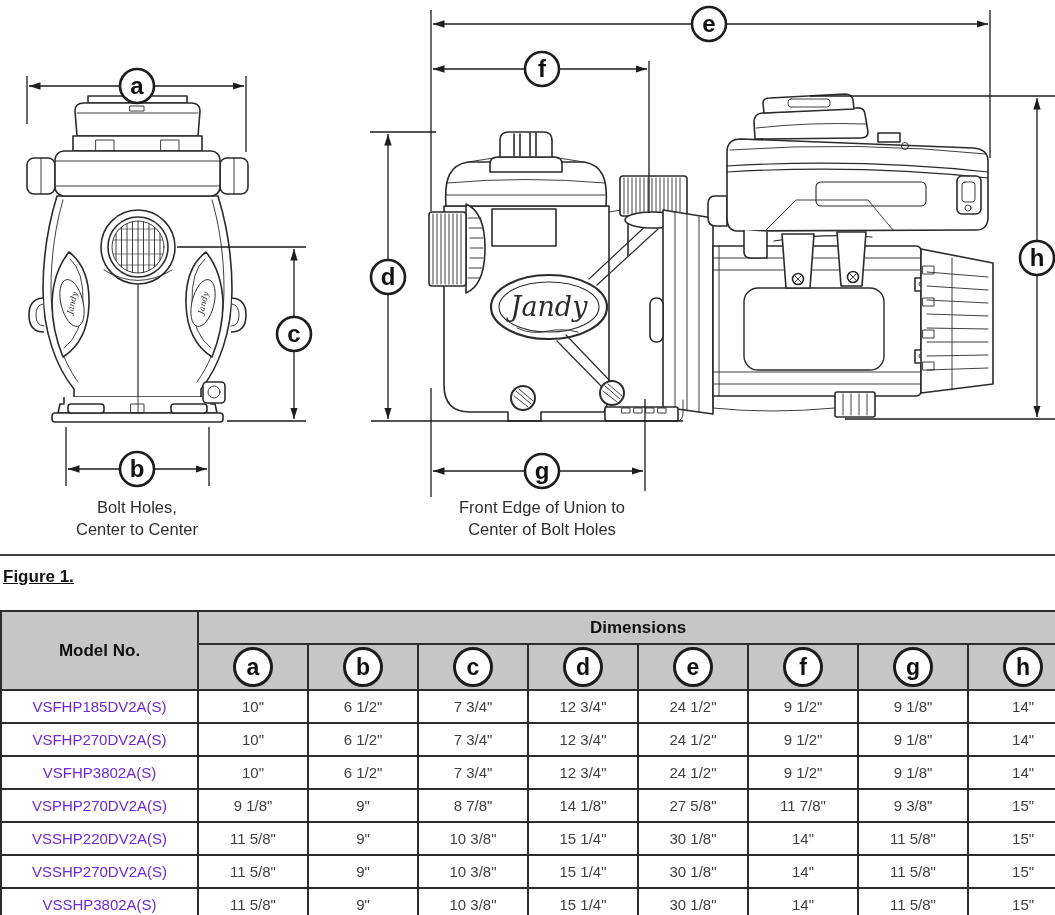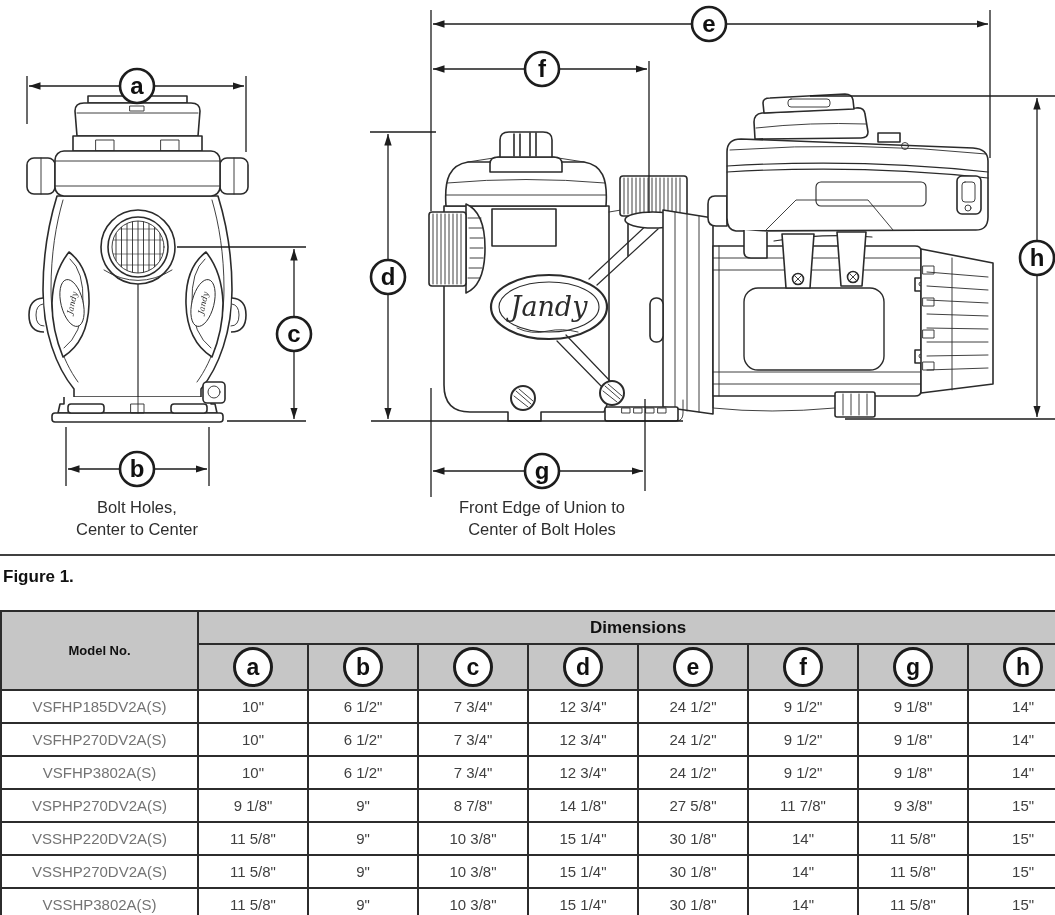--- a/index.html
+++ b/index.html
@@ -5,42 +5,42 @@
   html,body{margin:0;padding:0;}
   body{
     width:1055px;height:915px;overflow:hidden;position:relative;
     background:#ffffff;font-family:"Liberation Sans",sans-serif;
   }
   
   #figure-wrap{position:absolute;top:0;left:0;width:1055px;height:556px;}
   .fig-rule{position:absolute;top:554px;left:0;width:1055px;height:0;border-top:2.5px solid #404040;}
   .caption{position:absolute;top:567px;left:3px;display:flex;align-items:baseline;
            font-weight:bold;font-size:17px;color:#111;}
-  .caption .cap-label{width:92px;flex:0 0 92px;}
+  .caption .cap-label{width:92px;flex:0 0 92px;text-decoration:underline;}
   
   .ln  {fill:none;stroke:#2b2b2b;stroke-width:1.6;stroke-linejoin:round;stroke-linecap:round;}
   .lnf {fill:#ffffff;stroke:#2b2b2b;stroke-width:1.6;stroke-linejoin:round;}
   .thin{stroke-width:0.9;}
   .med {stroke-width:1.2;}
   .dim {fill:none;stroke:#1d1d1d;stroke-width:1.3;}
   .dimc{fill:#ffffff;stroke:#1d1d1d;stroke-width:2.6;}
   .dimt{font:bold 24px "Liberation Sans",sans-serif;fill:#101010;text-anchor:middle;}
   .note{font:16.5px "Liberation Sans",sans-serif;fill:#2e2e2e;text-anchor:middle;}
   .logo{font:italic 27px "DejaVu Serif",serif;fill:#2b2b2b;text-anchor:middle;}
   .logosm{font:italic 8px "DejaVu Serif",serif;fill:#2b2b2b;text-anchor:middle;}
   
   #table-wrap{position:absolute;top:610px;left:0;width:1090px;}
   table{border-collapse:collapse;table-layout:fixed;width:1077px;}
   th,td{border:2px solid #2c2c2c;text-align:center;vertical-align:middle;padding:0;}
   thead th{background:#c6c6c6;color:#101010;}
-  th.model-h{font-weight:bold;font-size:13px;margin-top:41px;}
+  th.model-h{font-weight:bold;font-size:17px;margin-top:41px;}
   th.dims-h{font-weight:bold;font-size:17px;height:31px;}
   tr.letters th{height:44px;}
   tbody td{height:31px;font-size:15px;color:#3f3f3f;background:#fff;}
-  td.model-cell{color:#737373;}
+  td.model-cell{color:#6d28d9;}
   .circ{display:inline-flex;align-items:center;justify-content:center;
         width:34px;height:34px;border:3px solid #1c1c1c;border-radius:50%;
         background:#fff;font-weight:bold;font-size:23px;color:#101010;line-height:1;}
 </style>
 </head>
 <body>
 
 <div id="figure-wrap">
 <svg width="1055" height="556" viewBox="0 0 1055 556">
   <defs>

